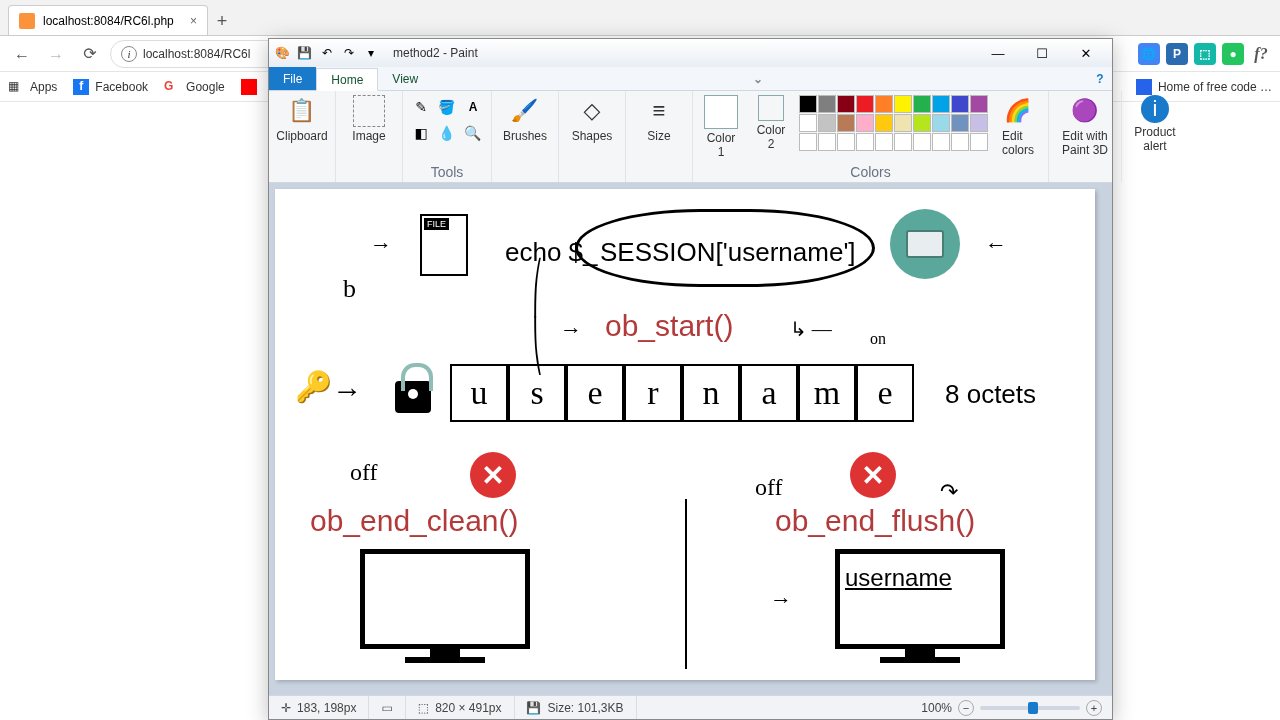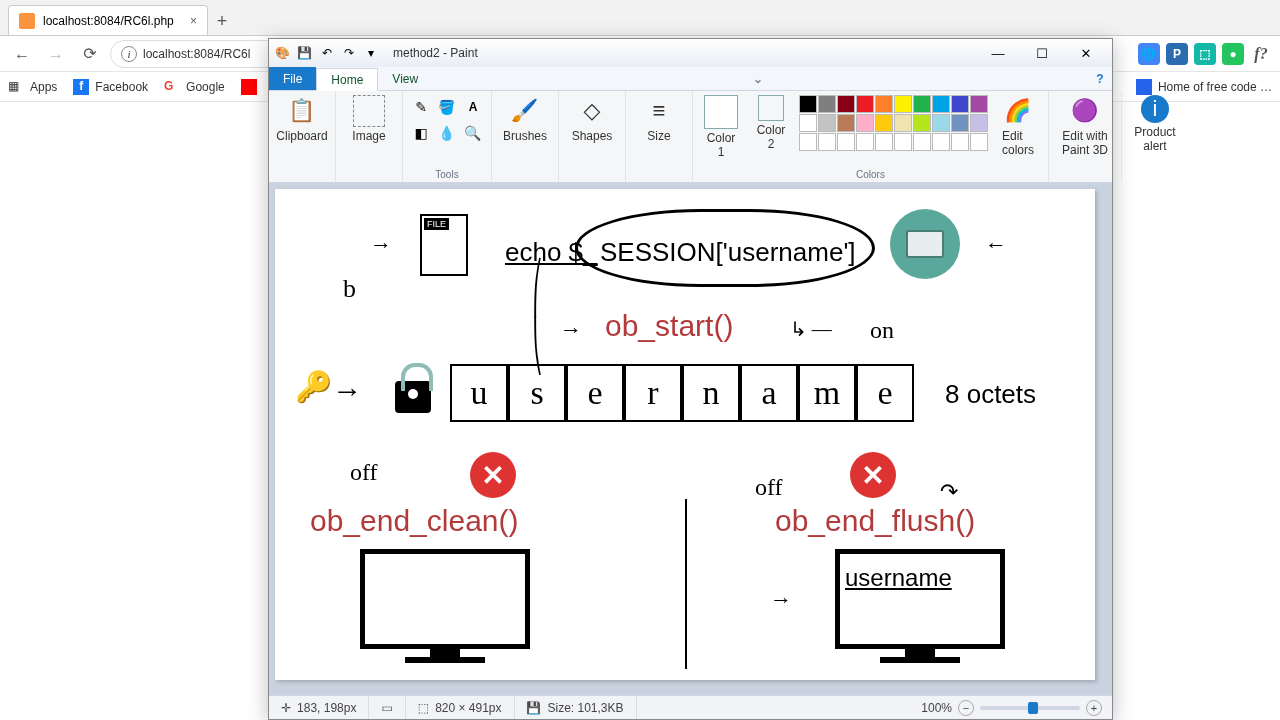--- a/index.html
+++ b/index.html
@@ -29,40 +29,40 @@
 .qat .title{margin-left:10px;font-size:12px;color:#333;}
 .qat .wctl{margin-left:auto;display:flex;}
 .qat .wctl div{width:44px;height:26px;display:flex;align-items:center;justify-content:center;font-size:13px;}
 .ribbon-tabs{height:24px;display:flex;align-items:stretch;background:#f3f6fb;border-bottom:1px solid #d0d7e2;}
 .rtab{padding:0 14px;display:flex;align-items:center;font-size:12px;color:#14532d;}
 .rtab.file{background:#1979ca;color:#fff;}
 .rtab.active{background:#fff;border:1px solid #d0d7e2;border-bottom:1px solid #fff;position:relative;top:1px;}
 .rtab-help{margin-left:auto;width:24px;display:flex;align-items:center;justify-content:center;color:#1979ca;font-weight:bold;}
 .ribbon{height:92px;background:#f5f6f7;border-bottom:1px solid #d0d7e2;display:flex;}
 .group{border-right:1px solid #e0e4ea;padding:4px 6px 2px;display:flex;flex-direction:column;align-items:center;justify-content:space-between;}
-.group-label{font-size:10px;color:#6a7385;padding-top:2px;}
+.group-label{font-size:14px;color:#6a7385;padding-top:2px;}
 .big{display:flex;flex-direction:column;align-items:center;gap:2px;font-size:11px;color:#333;width:54px;}
 .bigicon{width:32px;height:32px;display:flex;align-items:center;justify-content:center;font-size:22px;border:1px solid transparent;}
 .tool-grid{display:grid;grid-template-columns:repeat(3,24px);grid-auto-rows:24px;gap:2px;}
 .tool{width:24px;height:24px;display:flex;align-items:center;justify-content:center;font-size:14px;}
 .swatch-grid{display:grid;grid-template-columns:repeat(10,18px);grid-auto-rows:18px;gap:1px;}
 .sw{width:18px;height:18px;border:1px solid #bbb;}
 .color-sel{width:34px;height:34px;border:1px solid #8aa;}
 .canvas-wrap{position:absolute;left:0;right:0;top:144px;bottom:24px;background:#c9d3e0;padding:6px;overflow:hidden;}
 .canvas{background:#fff;width:820px;height:491px;box-shadow:2px 2px 4px rgba(0,0,0,.2);position:relative;}
 .status{position:absolute;left:0;right:0;bottom:0;height:24px;background:#f1f3f6;border-top:1px solid #d0d7e2;display:flex;align-items:center;font-size:11px;color:#444;}
 .status .seg{padding:0 12px;border-right:1px solid #d9dde4;display:flex;align-items:center;gap:6px;height:100%;}
 .status .zoomctl{margin-left:auto;display:flex;align-items:center;gap:6px;padding:0 10px;}
 .slider{width:100px;height:4px;background:#d0d7e2;position:relative;border-radius:2px;}
 .slider .thumb{position:absolute;left:48px;top:-4px;width:10px;height:12px;background:#1979ca;border-radius:2px;}
 .zbtn{width:16px;height:16px;border:1px solid #aaa;border-radius:50%;display:flex;align-items:center;justify-content:center;font-size:11px;}
 
 
 .cv-text{position:absolute;font-family:"Segoe UI Light","Segoe UI",sans-serif;}
-.echo{left:230px;top:48px;font-size:26px;text-decoration:underline;}
+.echo{left:230px;top:48px;font-size:26px;}
 .session{left:325px;top:48px;font-size:26px;}
 .obstart{left:330px;top:120px;font-size:30px;color:#b23a3a;}
 .outbuf{left:300px;top:250px;font-size:28px;color:#444;}
 .obec{left:35px;top:315px;font-size:30px;color:#b23a3a;}
 .obef{left:500px;top:315px;font-size:30px;color:#b23a3a;}
 .oct{left:670px;top:190px;font-size:26px;}
 .uname-screen{left:570px;top:375px;font-size:24px;text-decoration:underline;}
 .buf{position:absolute;left:175px;top:175px;display:flex;}
 .buf div{width:58px;height:58px;border:2px solid #000;display:flex;align-items:center;justify-content:center;font-size:34px;font-family:"Segoe UI Light";}
 .monitor{position:absolute;border:5px solid #000;background:#fff;}
@@ -281,21 +281,21 @@
       <div class="scribble" style="left:68px;top:85px;font-size:26px">b</div>
       <div class="bubble"></div>
       <div class="cv-text echo">echo $_</div>
       <div class="cv-text session">SESSION['username']</div>
       <div class="server">
           <div class="scr"></div>
         </div>
       <div class="scribble" style="left:710px;top:40px;font-size:22px">←</div>
       <div class="cv-text obstart">ob_start()</div>
       <div class="scribble" style="left:515px;top:128px;font-size:20px">↳ —</div>
-      <div class="scribble" style="left:595px;top:128px;font-size:24px">on</div>
+      <div class="scribble" style="left:595px;top:141px;font-size:16px">on</div>
       <div class="scribble" style="left:285px;top:125px;font-size:22px">→</div>
       <div class="scribble" style="left:250px;top:70px;font-size:50px;transform:scaleX(.4)">⎛<br>⎝</div>
 
       <div class="lock">
           <div class="kh"></div>
         </div>
       <div class="scribble" style="left:20px;top:180px;font-size:30px">🔑→</div>
       <div class="buf" id="buffer">
           <div>u</div>
           <div>s</div>

